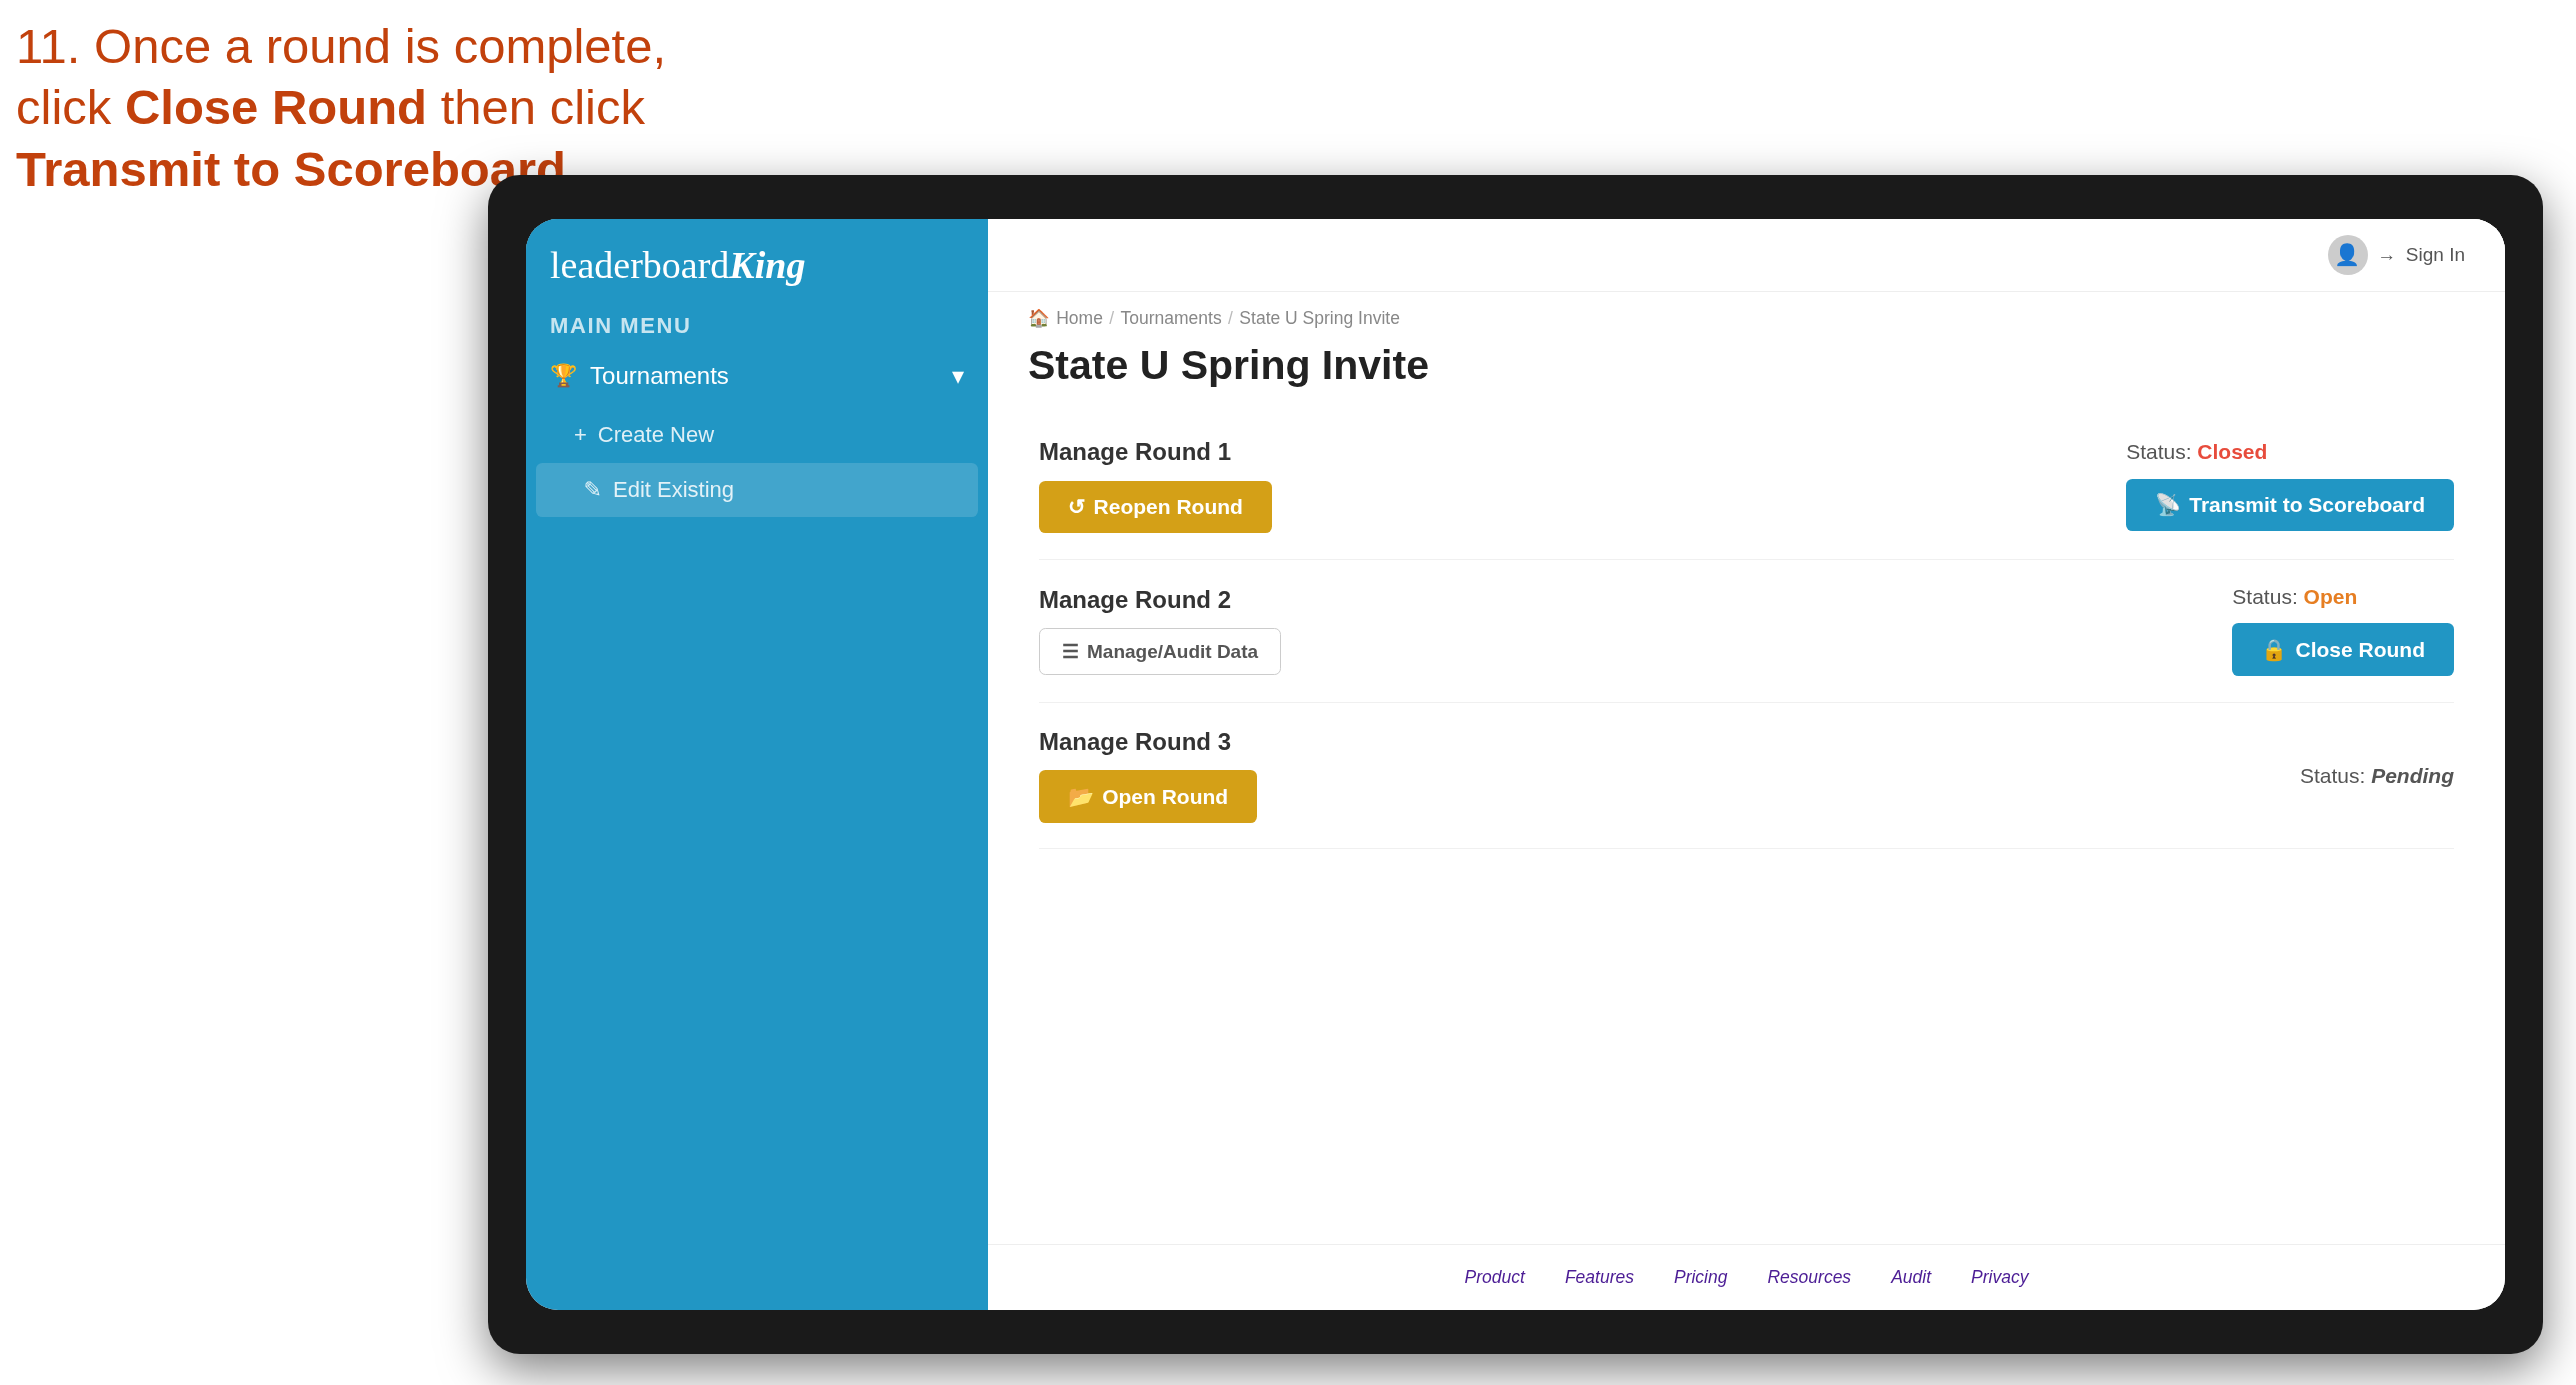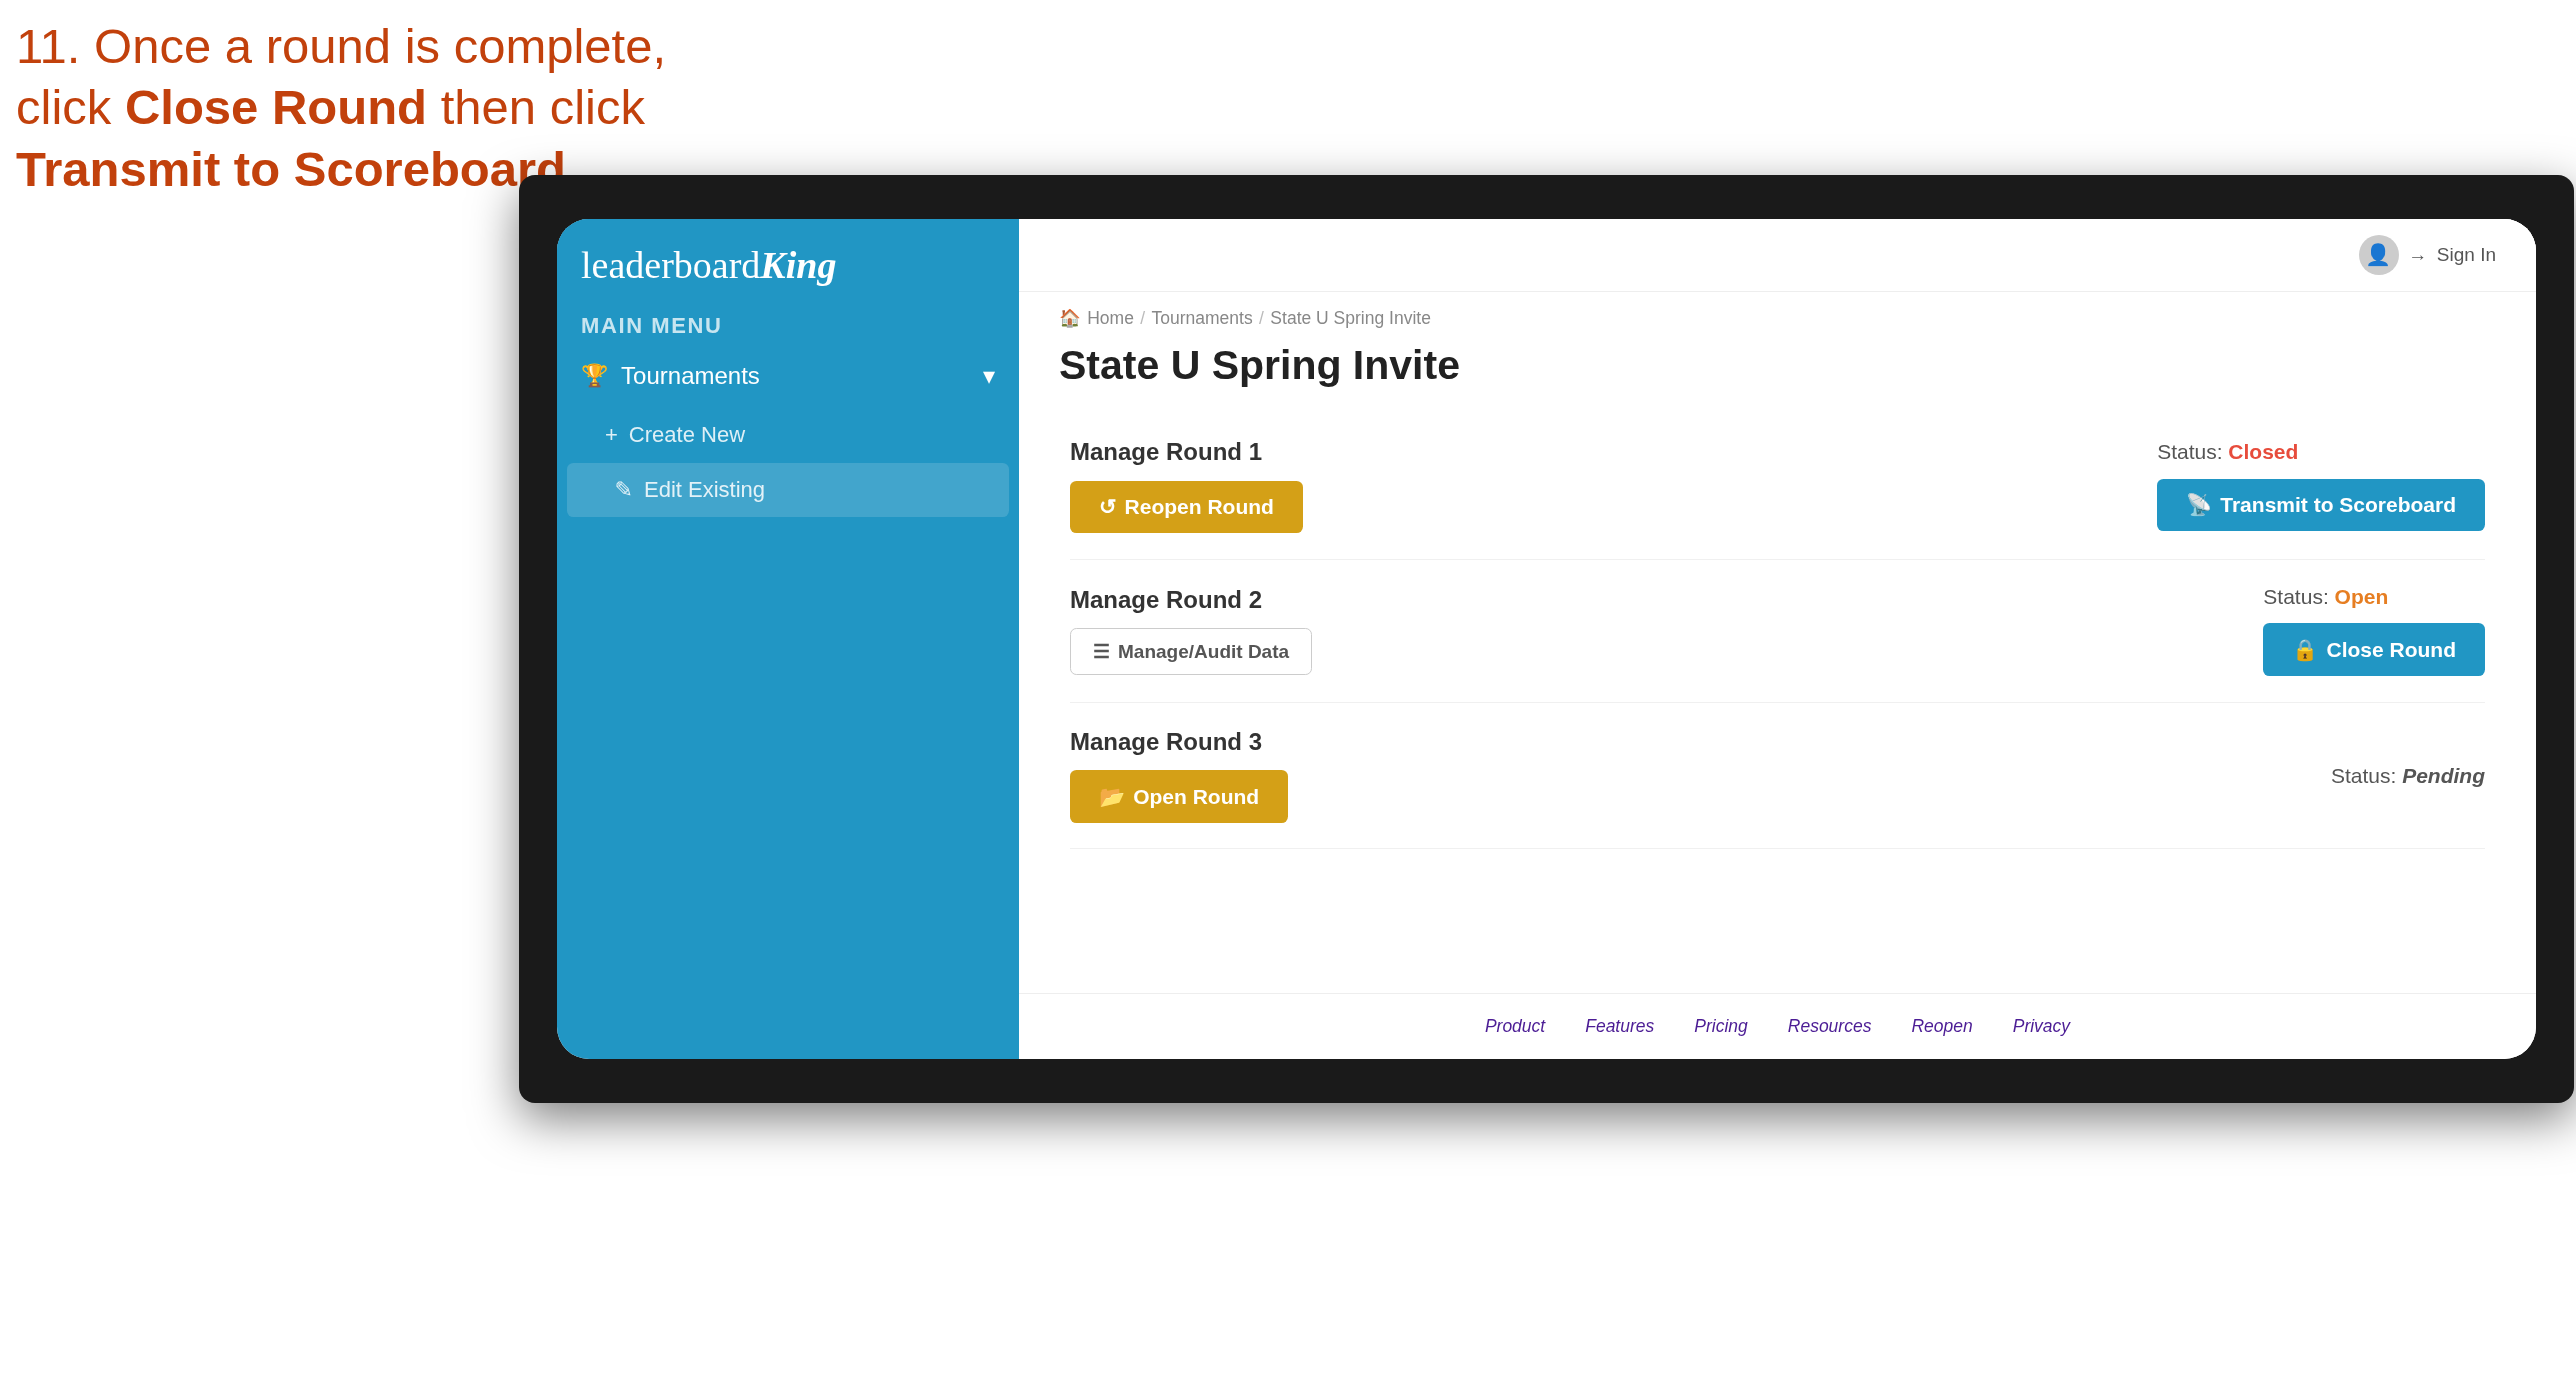--- a/index.html
+++ b/index.html
@@ -33,25 +33,25 @@
       left: 0;
       width: 2576px;
       height: 1386px;
       pointer-events: none;
     }
 
     
     .tablet-device {
       position: absolute;
       top: 175px;
-      left: 519px;
+      left: 488px;
       width: 2055px;
-      height: 928px;
+      height: 1179px;
       background: #1a1a1a;
-      border-radius: 16px;
+      border-radius: 32px;
       padding: 44px 38px;
       box-shadow: 0 16px 48px rgba(0,0,0,0.5);
     }
 
     .tablet-screen {
       width: 100%;
       height: 100%;
       background: #fff;
       border-radius: 32px;
       overflow: hidden;
@@ -418,21 +418,21 @@
 
         </div>
 
         <div style="flex:1;"></div>
 
         <div class="footer">
           <a>Product</a>
           <a>Features</a>
           <a>Pricing</a>
           <a>Resources</a>
-          <a>Reopen</a>
+          <a>Audit</a>
           <a>Privacy</a>
         </div>
 
       </div>
     </div>
   </div>
 </div>
 
 
 </body></html>

